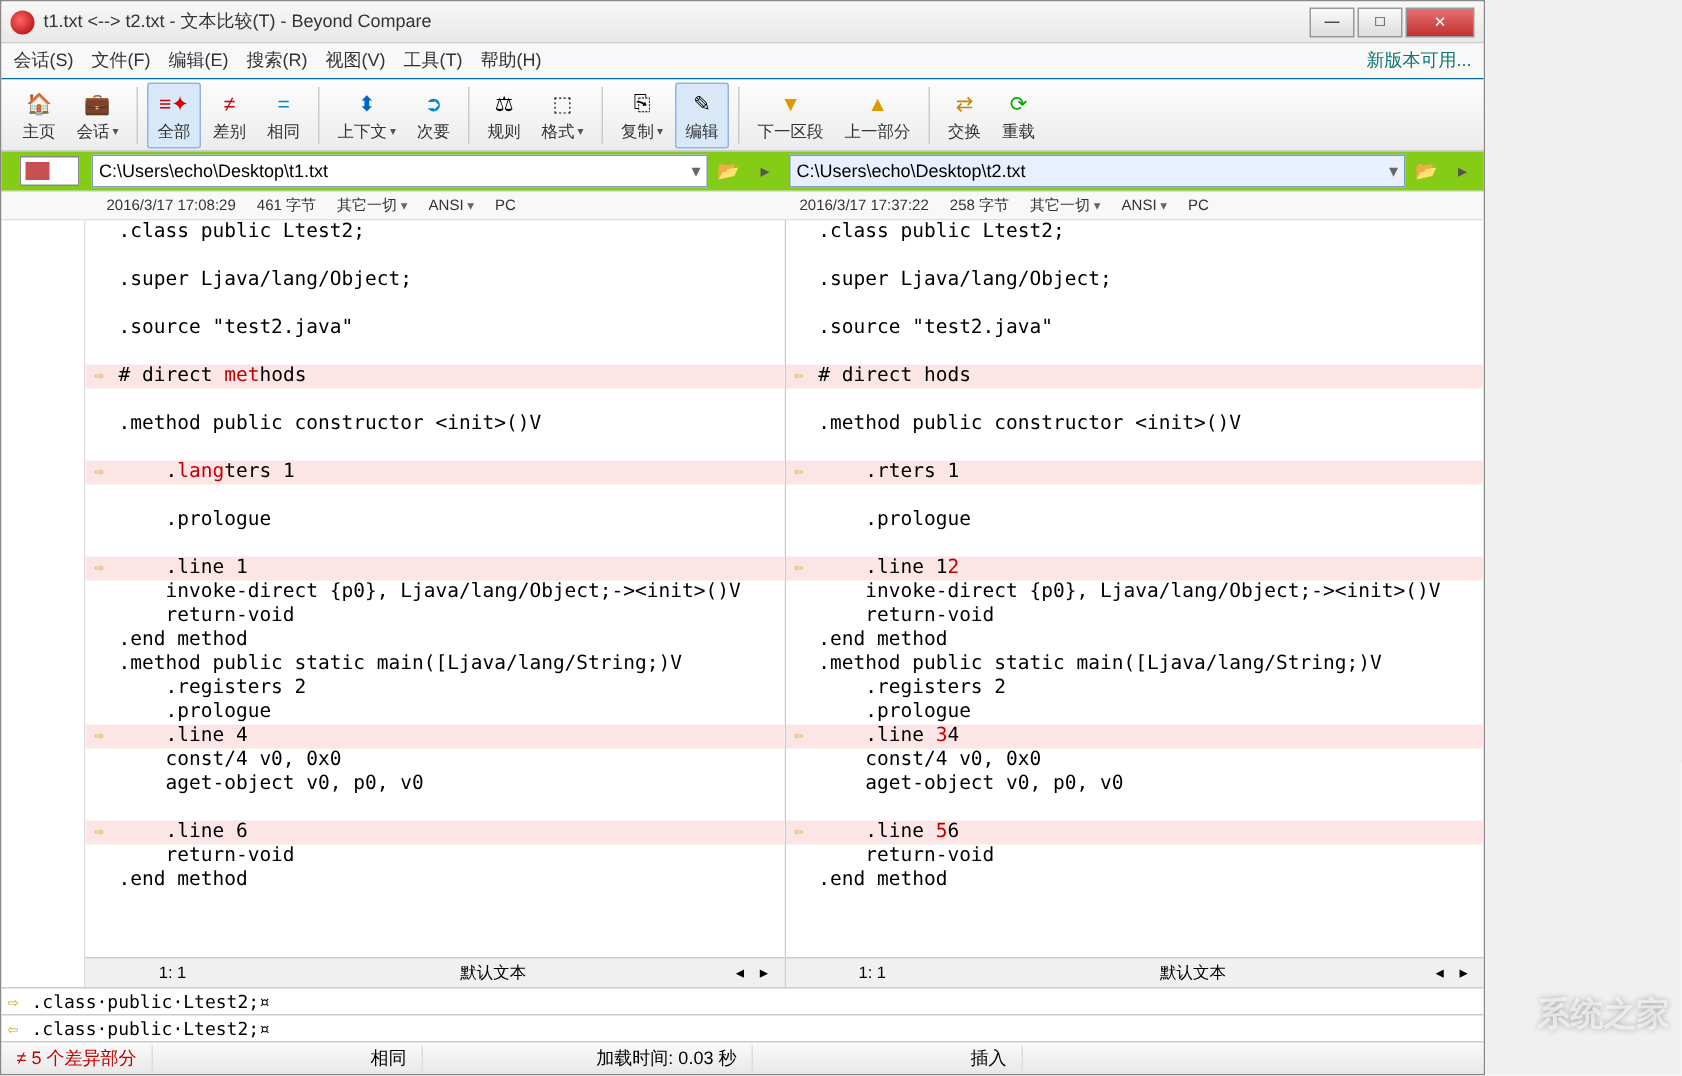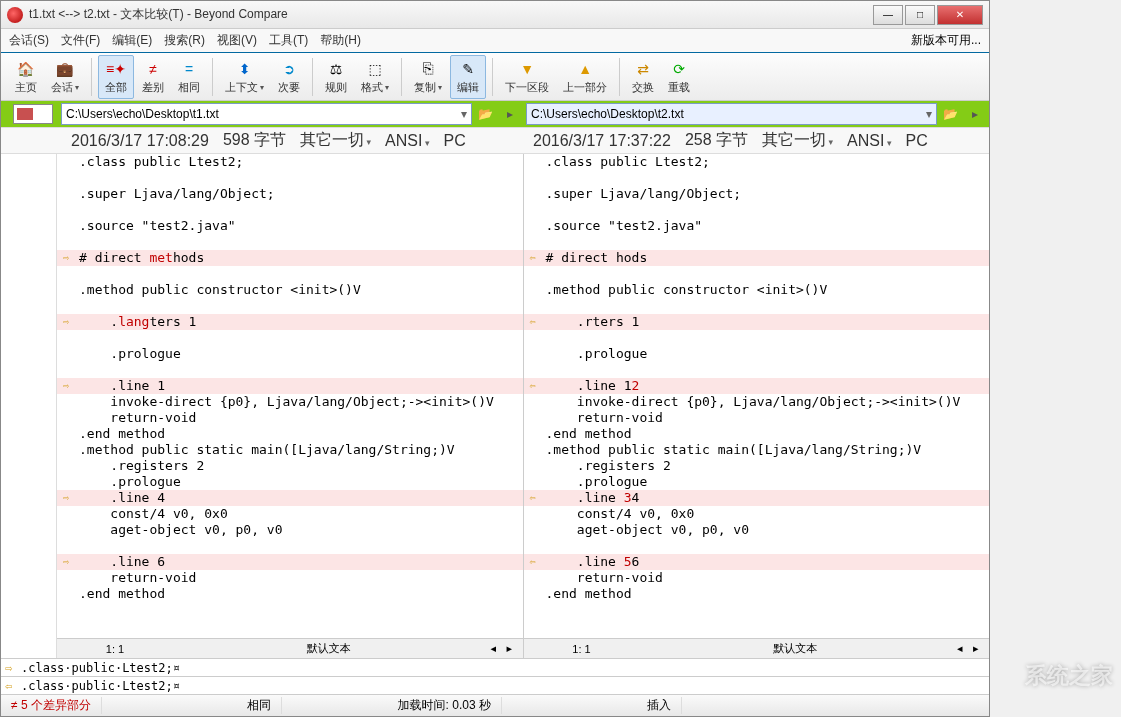--- a/index.html
+++ b/index.html
@@ -6,37 +6,37 @@
 body { font-family: "Microsoft YaHei", Arial, sans-serif; font-size: 12px; background: #f0f0f0; overflow: hidden; }
 .window { width: 990px; height: 717px; background: #fff; border: 1px solid #888; display: flex; flex-direction: column; }
 .titlebar { height: 28px; background: linear-gradient(#f8f8f8,#e8e8e8); display: flex; align-items: center; padding: 0 6px; border-bottom: 1px solid #ccc; }
 .titlebar .icon { width: 16px; height: 16px; border-radius: 50%; background: radial-gradient(circle at 40% 40%, #ff6666, #aa0000); margin-right: 6px; }
 .titlebar .title { flex: 1; color: #333; }
 .sysbuttons { display: flex; }
 .sysbtn { width: 30px; height: 20px; background: linear-gradient(#fafafa,#ddd); border: 1px solid #999; margin-left: 2px; display: flex; align-items: center; justify-content: center; font-size: 10px; cursor: pointer; }
 .sysbtn.close { background: linear-gradient(#e87070,#c23030); color: #fff; width: 46px; }
 .menubar { height: 24px; display: flex; align-items: center; padding: 0 8px; gap: 12px; background: #f8f8f8; border-bottom: 1px solid #0369a1; }
 .menubar span { cursor: pointer; color: #333; }
-.menubar .newver { margin-left: auto; color: #000000; }
+.menubar .newver { margin-left: auto; color: #0f766e; }
 .toolbar { height: 48px; background: linear-gradient(#fdfdfd,#ececec); border-bottom: 1px solid #ccc; display: flex; align-items: center; padding: 2px 8px; gap: 2px; }
 .tbtn { display: flex; flex-direction: column; align-items: center; justify-content: center; padding: 2px 6px; min-width: 32px; height: 44px; cursor: pointer; border-radius: 2px; }
 .tbtn.active { background: #d8e8f8; border: 1px solid #8cb8e0; }
 .tbtn .ticon { width: 20px; height: 20px; display: flex; align-items: center; justify-content: center; font-size: 14px; }
 .tbtn .tlabel { font-size: 11px; color: #333; margin-top: 1px; display: flex; align-items: center; }
 .tdropdown::after { content: "▾"; font-size: 8px; margin-left: 2px; color: #555; }
 .tsep { width: 1px; height: 38px; background: #ccc; margin: 0 4px; }
 .pathbar { display: flex; align-items: center; padding: 2px 4px; background: #84cc16; border-bottom: 1px solid #ddd; }
 .leftside { width: 56px; display: flex; align-items: center; justify-content: center; }
 .thumb { width: 40px; height: 20px; background: #fff; border: 1px solid #888; position: relative; }
 .thumb::before { content: ""; position: absolute; left: 3px; top: 3px; right: 50%; bottom: 3px; background: #c85050; }
 .pathinput-wrap { flex: 1; display: flex; align-items: center; gap: 4px; }
 .pathinput { flex: 1; height: 22px; border: 1px solid #7a9cc6; background: #fff; padding: 0 4px; display: flex; align-items: center; }
 .pathinput.active { background: #e8f0ff; }
 .pathbtn { width: 20px; height: 22px; display: flex; align-items: center; justify-content: center; cursor: pointer; color: #555; }
-.infobar { display: flex; padding: 2px 4px; background: #f8f8f8; border-bottom: 1px solid #ddd; font-size: 16px; color: #333; }
+.infobar { display: flex; padding: 2px 4px; background: #f8f8f8; border-bottom: 1px solid #ddd; font-size: 10px; color: #333; }
 .infoblock { flex: 1; display: flex; align-items: center; gap: 14px; padding-left: 10px; }
 .infoblock .sel::after { content: " ▾"; font-size: 9px; color: #666; }
 .panes { flex: 1; display: flex; min-height: 0; }
 .gutter-left { width: 56px; background: #fff; border-right: 1px solid #ddd; }
 .pane { flex: 1; display: flex; flex-direction: column; border-right: 1px solid #ccc; min-width: 0; }
 .pane:last-child { border-right: none; }
 .editor { flex: 1; display: flex; overflow: hidden; background: #fff; }
 .code { flex: 1; font-family: Consolas, monospace; font-size: 13px; line-height: 16px; overflow: auto; }
 .line { display: flex; height: 16px; white-space: pre; }
 .line .arrow { width: 18px; text-align: center; font-size: 10px; }
@@ -171,21 +171,21 @@
         </div>
       <div class="pathbtn">📂</div>
       <div class="pathbtn">▸</div>
     </div>
   </div>
 
   <div class="infobar">
     <div class="leftside"></div>
     <div class="infoblock">
       <span>2016/3/17 17:08:29</span>
-      <span>598 字节</span>
+      <span>461 字节</span>
       <span class="sel">其它一切</span>
       <span class="sel">ANSI</span>
       <span>PC</span>
     </div>
     <div class="infoblock">
       <span>2016/3/17 17:37:22</span>
       <span>258 字节</span>
       <span class="sel">其它一切</span>
       <span class="sel">ANSI</span>
       <span>PC</span>

